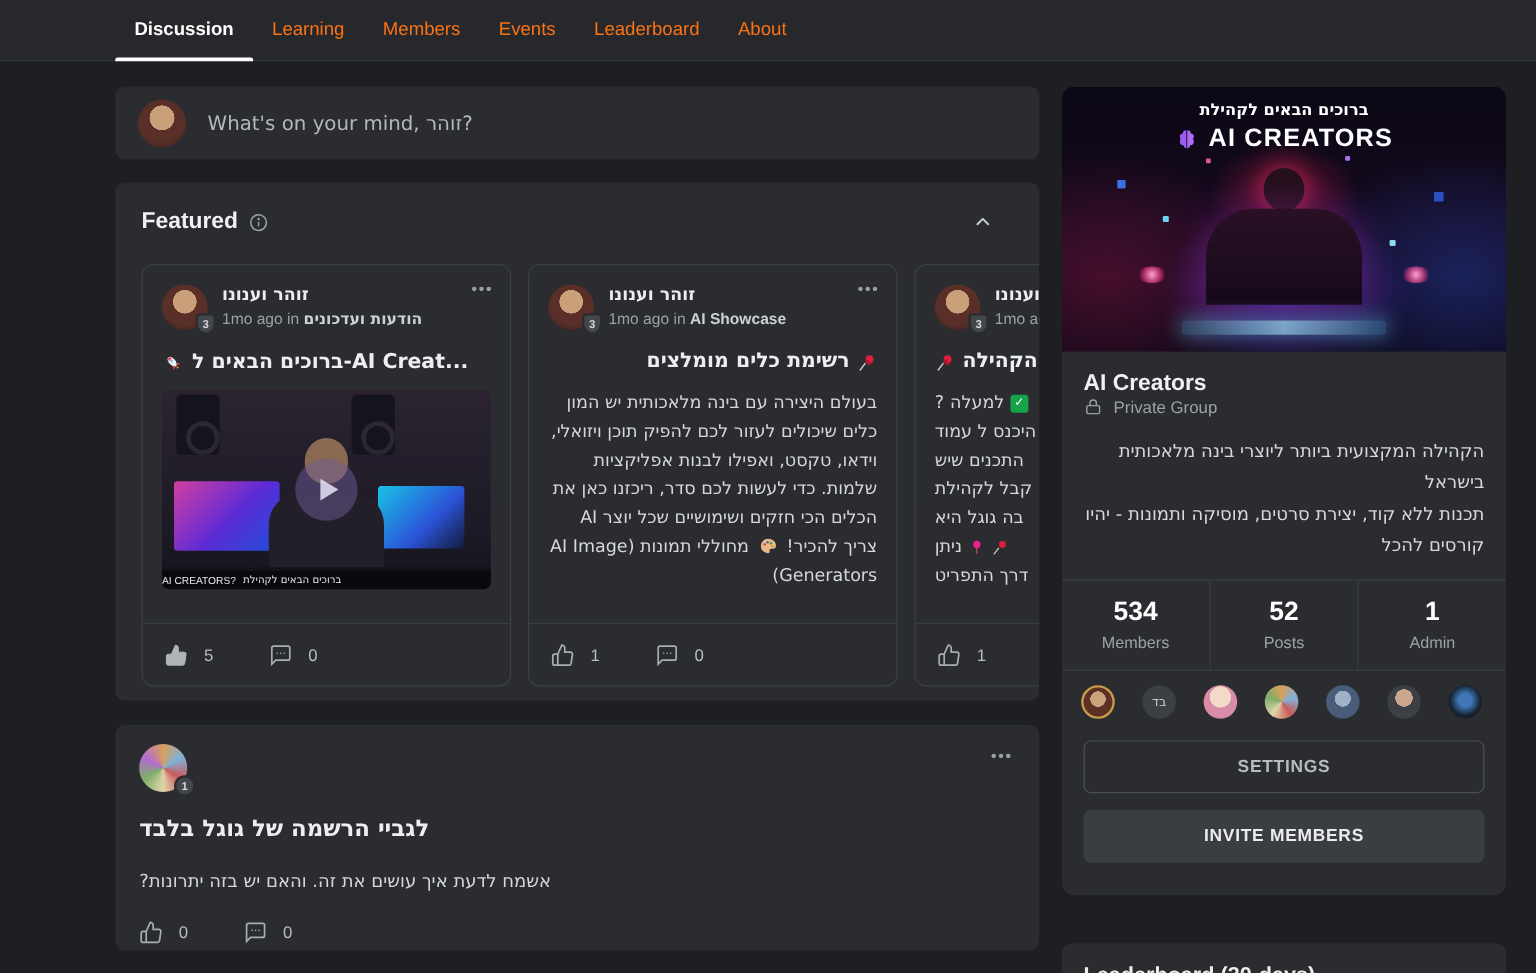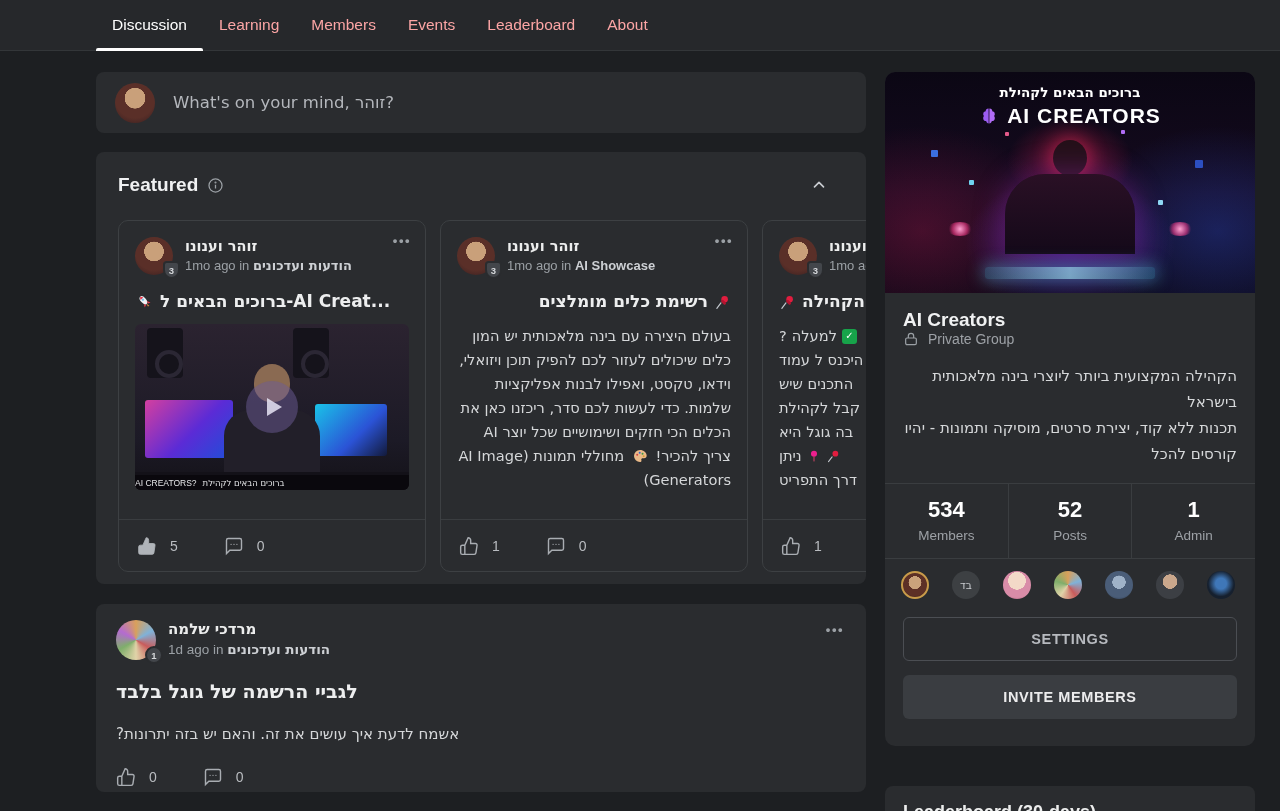--- a/index.html
+++ b/index.html
@@ -2,22 +2,22 @@
 <html><head>
 <meta charset="utf-8">
 <style>
   * { margin:0; padding:0; box-sizing:border-box; }
   html,body { width:1280px; height:811px; overflow:hidden; }
   body { background:#1d1f22; font-family:"Liberation Sans","DejaVu Sans",sans-serif; position:relative; color:#e8e9ea; }
   .heb { font-family:"DejaVu Sans","Liberation Sans",sans-serif; }
 
   
   .topnav { position:absolute; left:0; top:0; width:1280px; height:51px; background:#26282b; border-bottom:1px solid #333639; display:flex; padding-left:96px; }
-  .tab { padding:0 16px; display:flex; align-items:center; font-size:15.5px; color:#fca5a5; position:relative; cursor:pointer; }
-  .tab.active { color:#ffffff; font-weight:normal; }
+  .tab { padding:0 16px; display:flex; align-items:center; font-size:15.5px; color:#f97316; position:relative; cursor:pointer; }
+  .tab.active { color:#ffffff; font-weight:bold; }
   .tab.active::after { content:""; position:absolute; left:0; right:0; bottom:-1px; height:3px; background:#fff; border-radius:2px 2px 0 0; }
 
   .card { background:#2a2c2f; border-radius:8px; position:absolute; }
 
   
   .composer { left:96px; top:72px; width:770px; height:61px; display:flex; align-items:center; padding:0 19px; cursor:pointer; }
   .avatar { border-radius:50%; flex-shrink:0; }
   .av-zohar { background:radial-gradient(circle at 50% 38%, #c9a07a 0 32%, #5a2f28 33% 62%, #331d1f 100%); }
   .av-mosaic { background:conic-gradient(#d9a05b,#7fb2d9,#c95b5b,#e0d3a8,#7fae6b,#b46bd0,#d9a05b); }
   .composer-text { margin-left:18px; font-size:16.5px; color:#b4b7bc; }
@@ -327,24 +327,20 @@
 
   </div>
 </div>
 
 <div class="card post">
   <div class="mini-head">
     <div class="av-wrap" style="width:40px;height:40px;">
       <div class="avatar av-mosaic" style="width:40px;height:40px;"></div>
       <div class="badge-circle">1</div>
     </div>
-    <div class="head-meta">
-      <div class="pname heb" style="font-size:15px;">מרדכי שלמה</div>
-      <div class="pmeta" style="font-size:13.5px;"><span>1d ago in</span> <b class="heb">הודעות ועדכונים</b></div>
-    </div>
   </div>
   <div class="more" style="top:18px;right:22px;">•••</div>
   <div class="post-title"><span class="heb" dir="rtl">לגביי הרשמה של גוגל בלבד</span></div>
   <div class="post-body"><span class="heb" dir="rtl">אשמח לדעת איך עושים את זה. והאם יש בזה יתרונות?</span></div>
   <div class="post-foot">
     <span class="act-ic">
       <svg width="20" height="20" viewBox="0 0 24 24" fill="none" stroke="currentColor" stroke-width="1.7">
           <path d="M14 9V5a3 3 0 0 0-3-3l-4 9v11h11.28a2 2 0 0 0 2-1.7l1.38-9a2 2 0 0 0-2-2.3zM7 22H4a2 2 0 0 1-2-2v-7a2 2 0 0 1 2-2h3"></path>
         </svg>
     </span>

